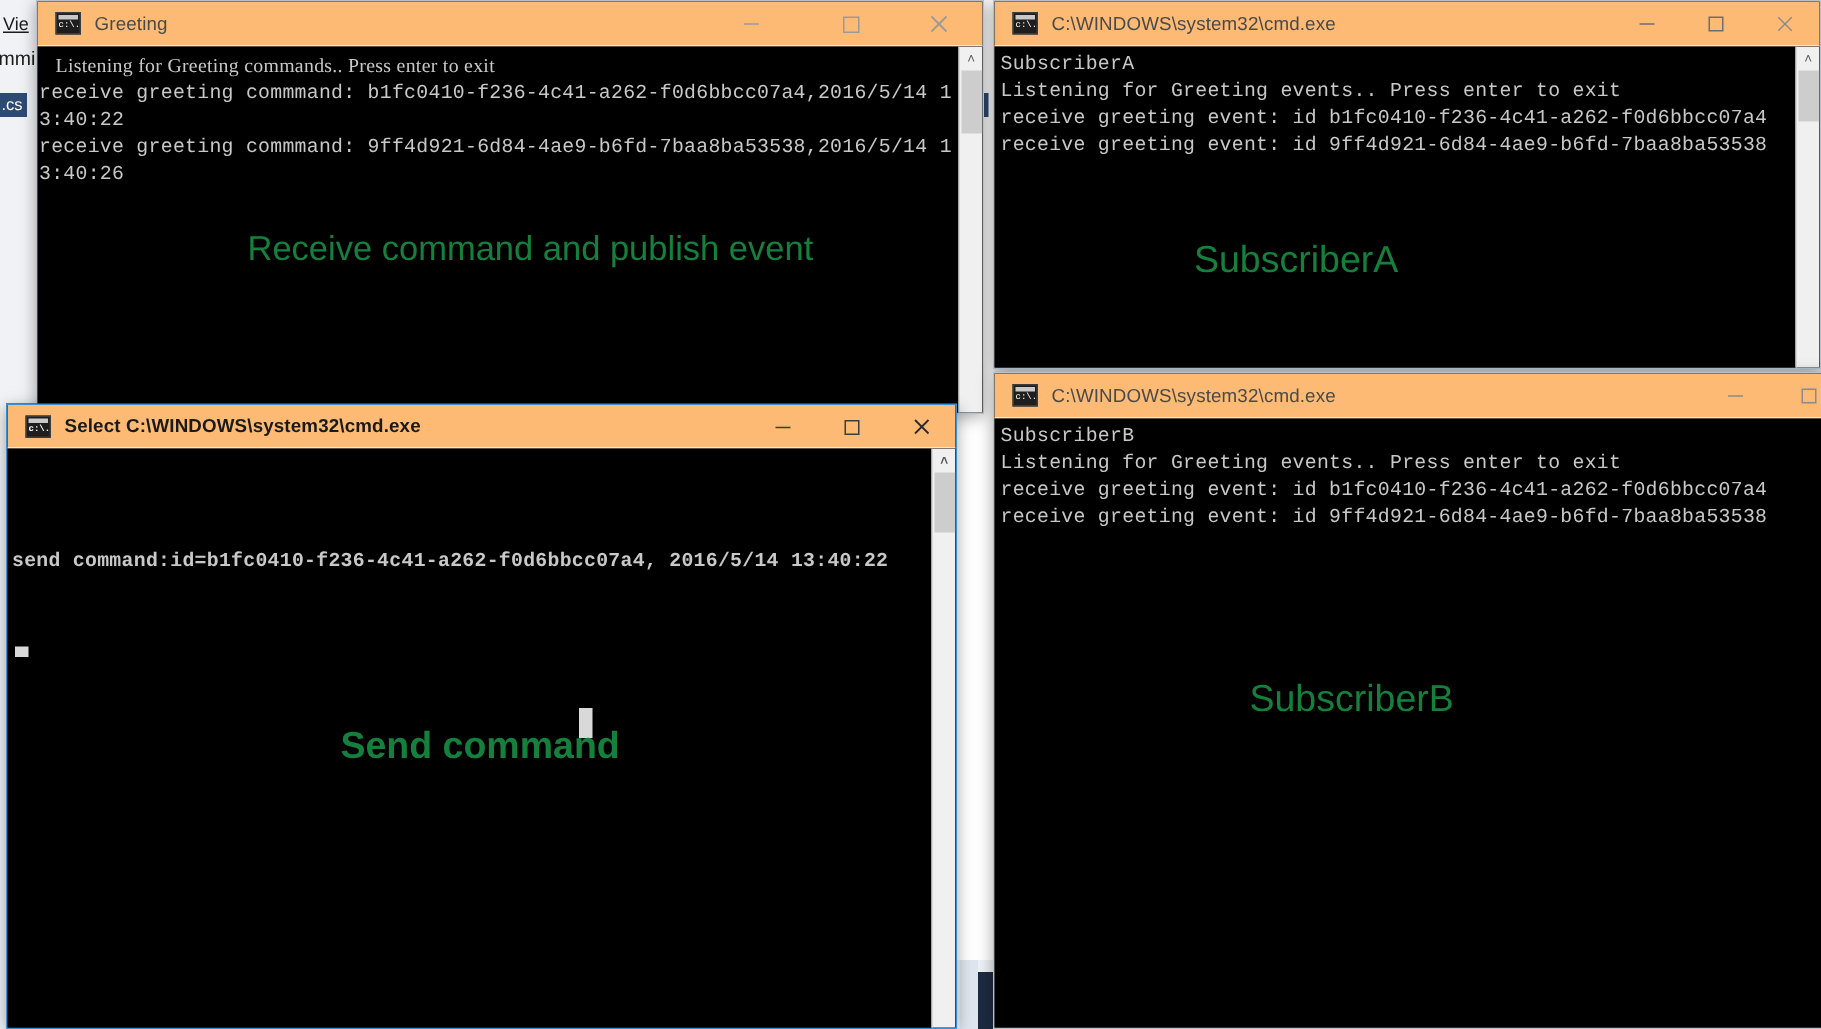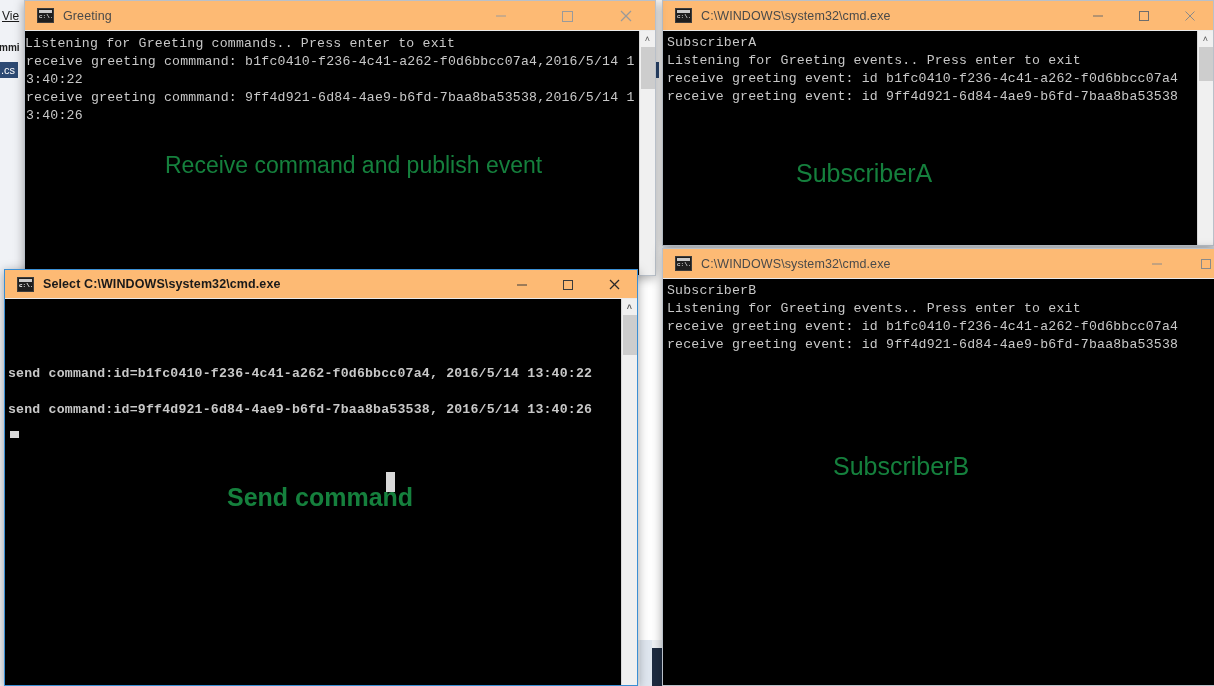--- a/index.html
+++ b/index.html
@@ -168,21 +168,21 @@
 </head>
 <body>
 
 <div id="screen">
 
   <div class="bg-ide">
     <div class="bg-panel-left"></div>
 
     <div class="bg-menu-text underl" style="left:2px; top:9px;">Vie</div>
 
-    <div class="bg-menu-text" style="left:-1px; top:42px; font-size:10px;font-weight:bold;">mmi</div>
+    <div class="bg-menu-text" style="left:-1px; top:31px; font-size:13px;">mmi</div>
 
     <div class="bg-tab-sel" style="left:-2px; top:62px;">.cs</div>
 
     <div class="bg-white-col" style="left:637px; top:0; width:26px; height:640px;"></div>
 
     <div class="bg-menu-text" style="left:641px; top:6px; font-size:11px; color:#22304a;">aly</div>
 
     <div class="bg-tab-sel" style="left:638px; top:62px;">n.c</div>
 
     <div class="bg-code-text" style="left:640px; top:157px; color:#3355cc; font-size:13px;">~k</div>
@@ -244,21 +244,21 @@
         </span>
         <span class="wbtn" style="width:58px;">
           <svg width="14" height="14" viewBox="0 0 14 14">
               <line x1="2" y1="2" x2="12" y2="12" stroke="#9a9a9a" stroke-width="1.2"></line>
               <line x1="12" y1="2" x2="2" y2="12" stroke="#9a9a9a" stroke-width="1.2"></line>
             </svg>
         </span>
       </span>
     </div>
     <div class="console" style="height:245px;">
-      <div class="conline" style="left:0; top:4px;">Listening for Greeting commands.. Press enter to exit</div>
+      <div class="conline" style="left:12px; top:4px;font-family:Liberation Serif, serif;">Listening for Greeting commands.. Press enter to exit</div>
       <div class="conline" style="left:1px; top:22px;">receive greeting commmand: b1fc0410-f236-4c41-a262-f0d6bbcc07a4,2016/5/14 1</div>
       <div class="conline" style="left:1px; top:40px;">3:40:22</div>
       <div class="conline" style="left:1px; top:58px;">receive greeting commmand: 9ff4d921-6d84-4ae9-b6fd-7baa8ba53538,2016/5/14 1</div>
       <div class="conline" style="left:1px; top:76px;">3:40:26</div>
       <div class="annot" style="left:140px; top:121px; font-size:23px;">Receive command and publish event</div>
       <div class="cscroll" style="height:245px;">
         <div class="arrow">˄</div>
         <div class="thumb" style="top:16px; height:42px;"></div>
       </div>
     </div>
@@ -308,21 +308,20 @@
         <span class="wbtn" style="width:46px;">
           <svg width="13" height="13" viewBox="0 0 13 13">
               <line x1="2" y1="2" x2="11" y2="11" stroke="#2a2a2a" stroke-width="1.2"></line>
               <line x1="11" y1="2" x2="2" y2="11" stroke="#2a2a2a" stroke-width="1.2"></line>
             </svg>
         </span>
       </span>
     </div>
     <div class="console" style="height:388px;">
       <div class="conline" style="left:3px; top:66px;">send command:id=b1fc0410-f236-4c41-a262-f0d6bbcc07a4, 2016/5/14 13:40:22</div>
-      <div class="conline" style="left:3px; top:102px;">send command:id=9ff4d921-6d84-4ae9-b6fd-7baa8ba53538, 2016/5/14 13:40:26</div>
       <div class="caret" style="left:5px; top:132px; width:9px; height:7px;"></div>
       <div class="caret" style="left:381px; top:173px; width:9px; height:20px;"></div>
       <div class="annot" style="left:222px; top:184px; font-size:25px;">Send command</div>
       <div class="cscroll" style="height:388px;">
         <div class="arrow">˄</div>
         <div class="thumb" style="top:16px; height:40px;"></div>
       </div>
     </div>
   </div>
 

